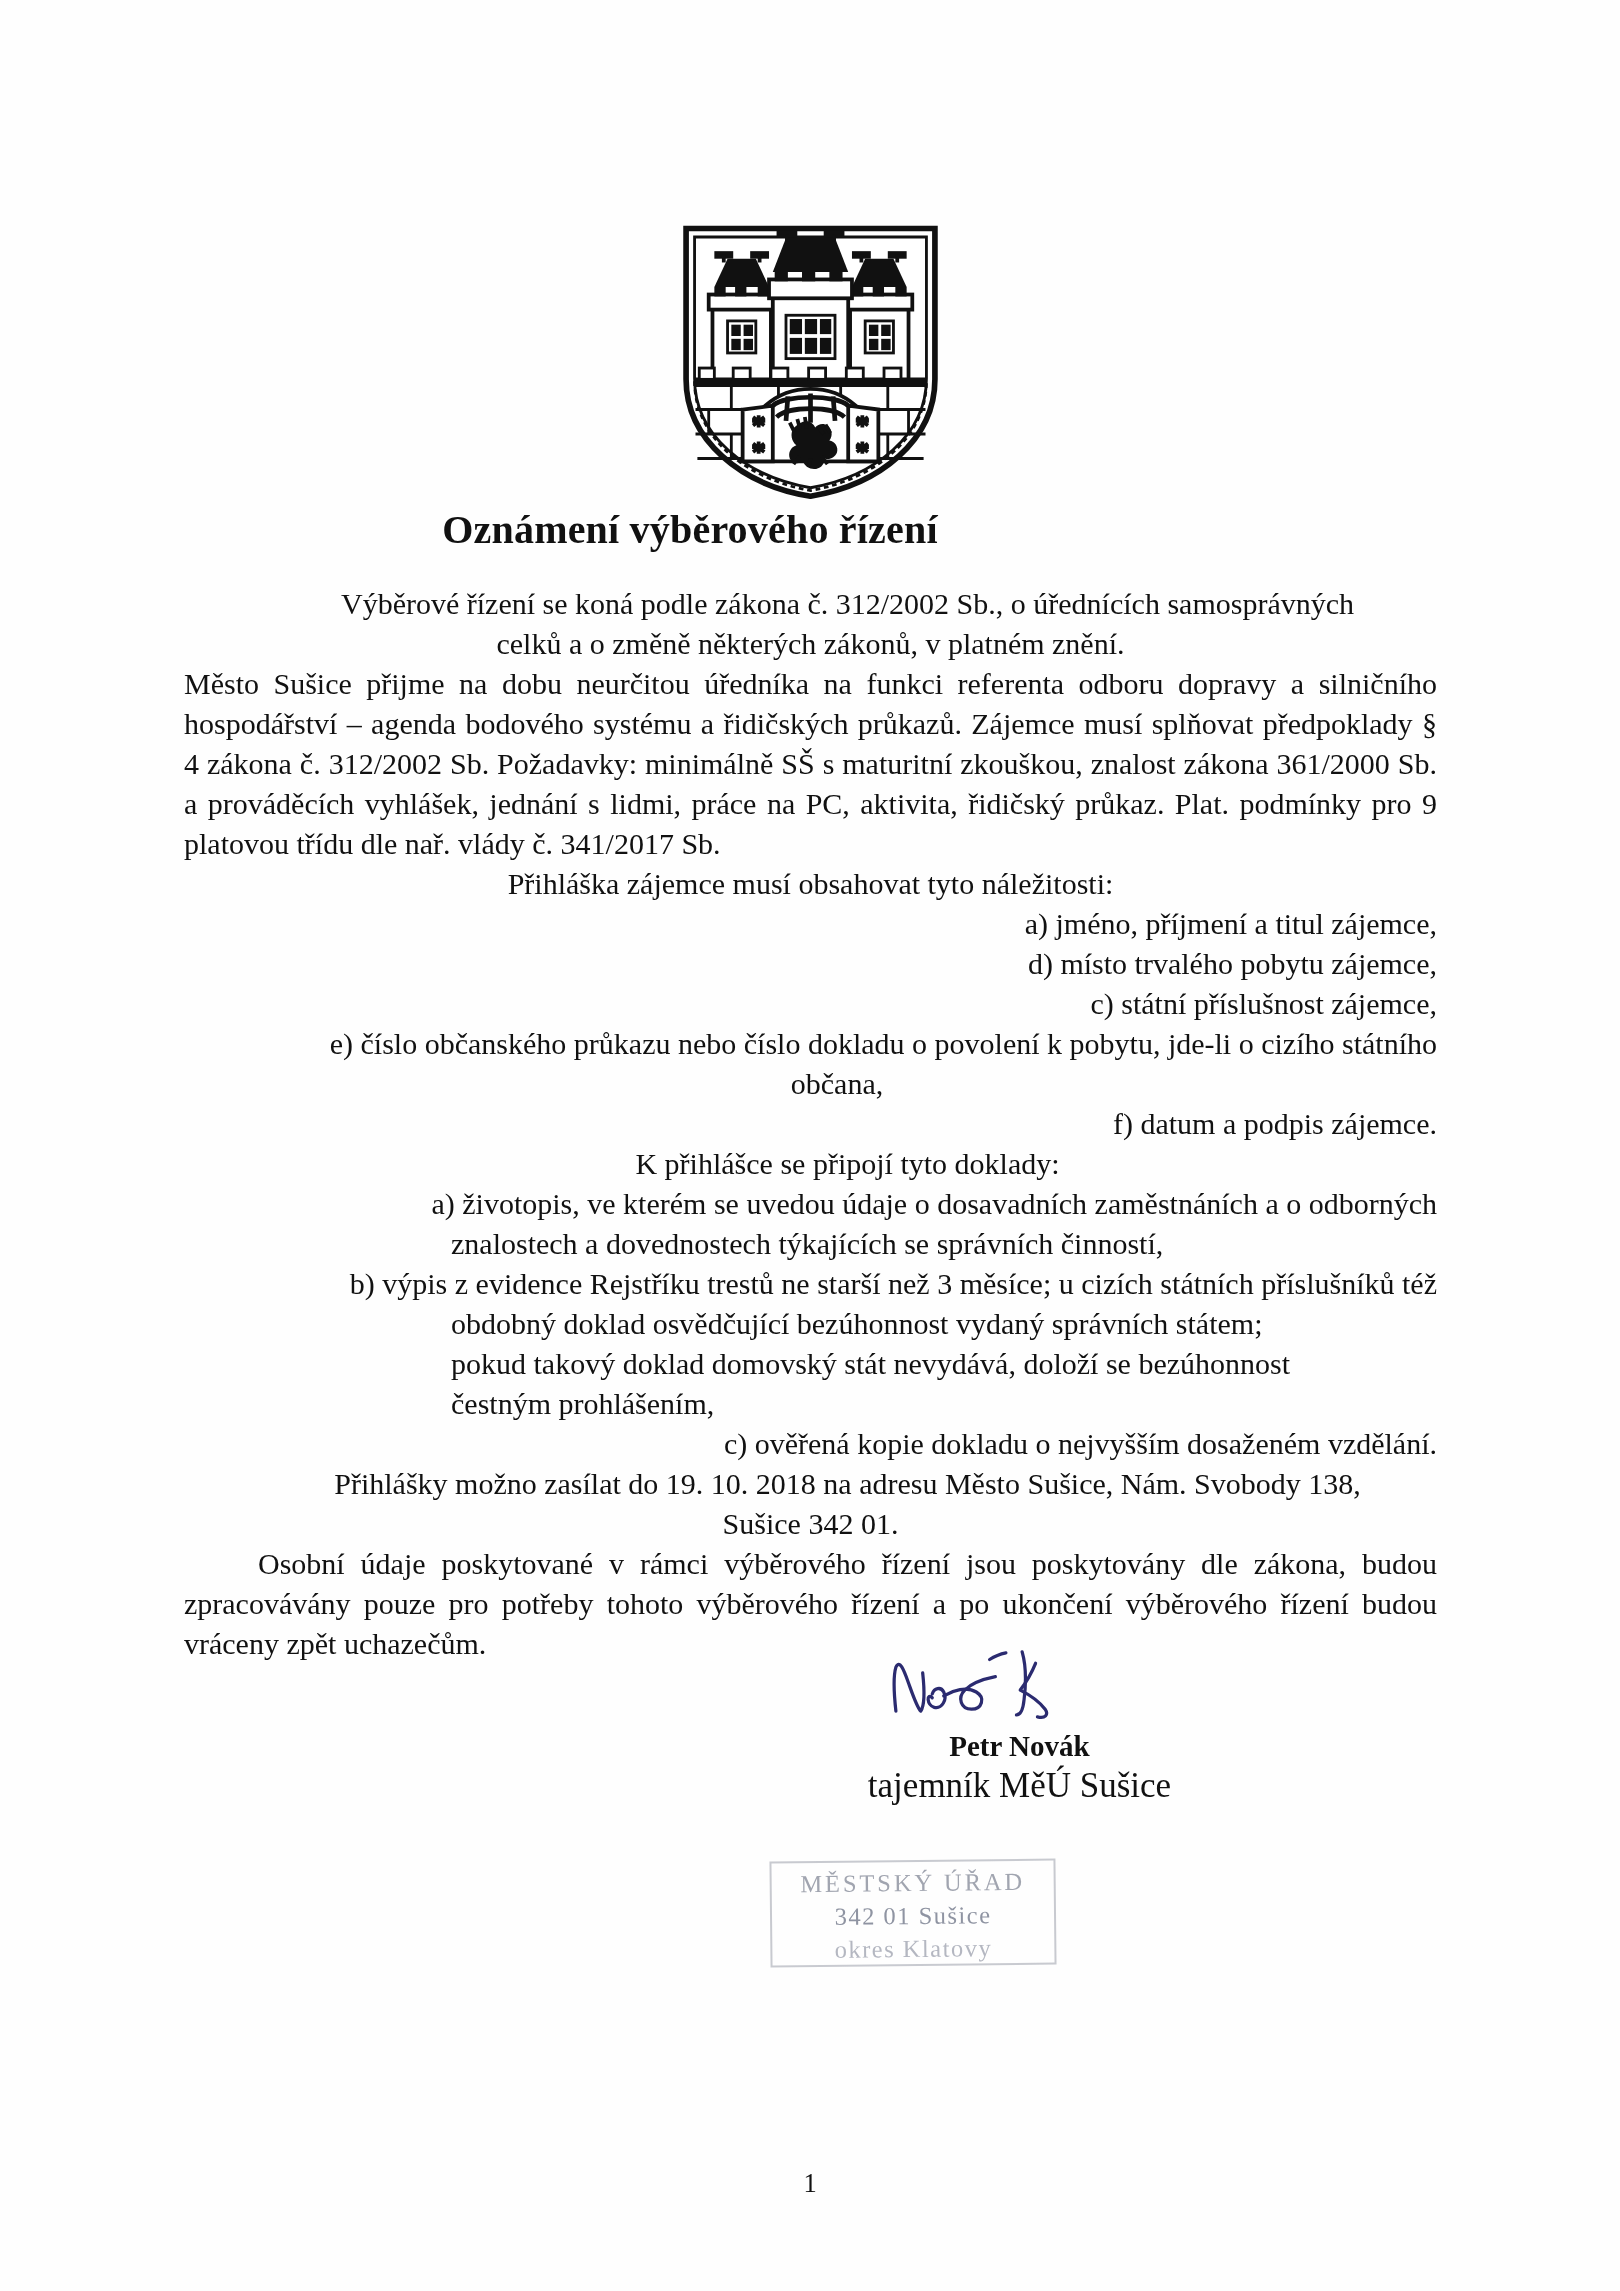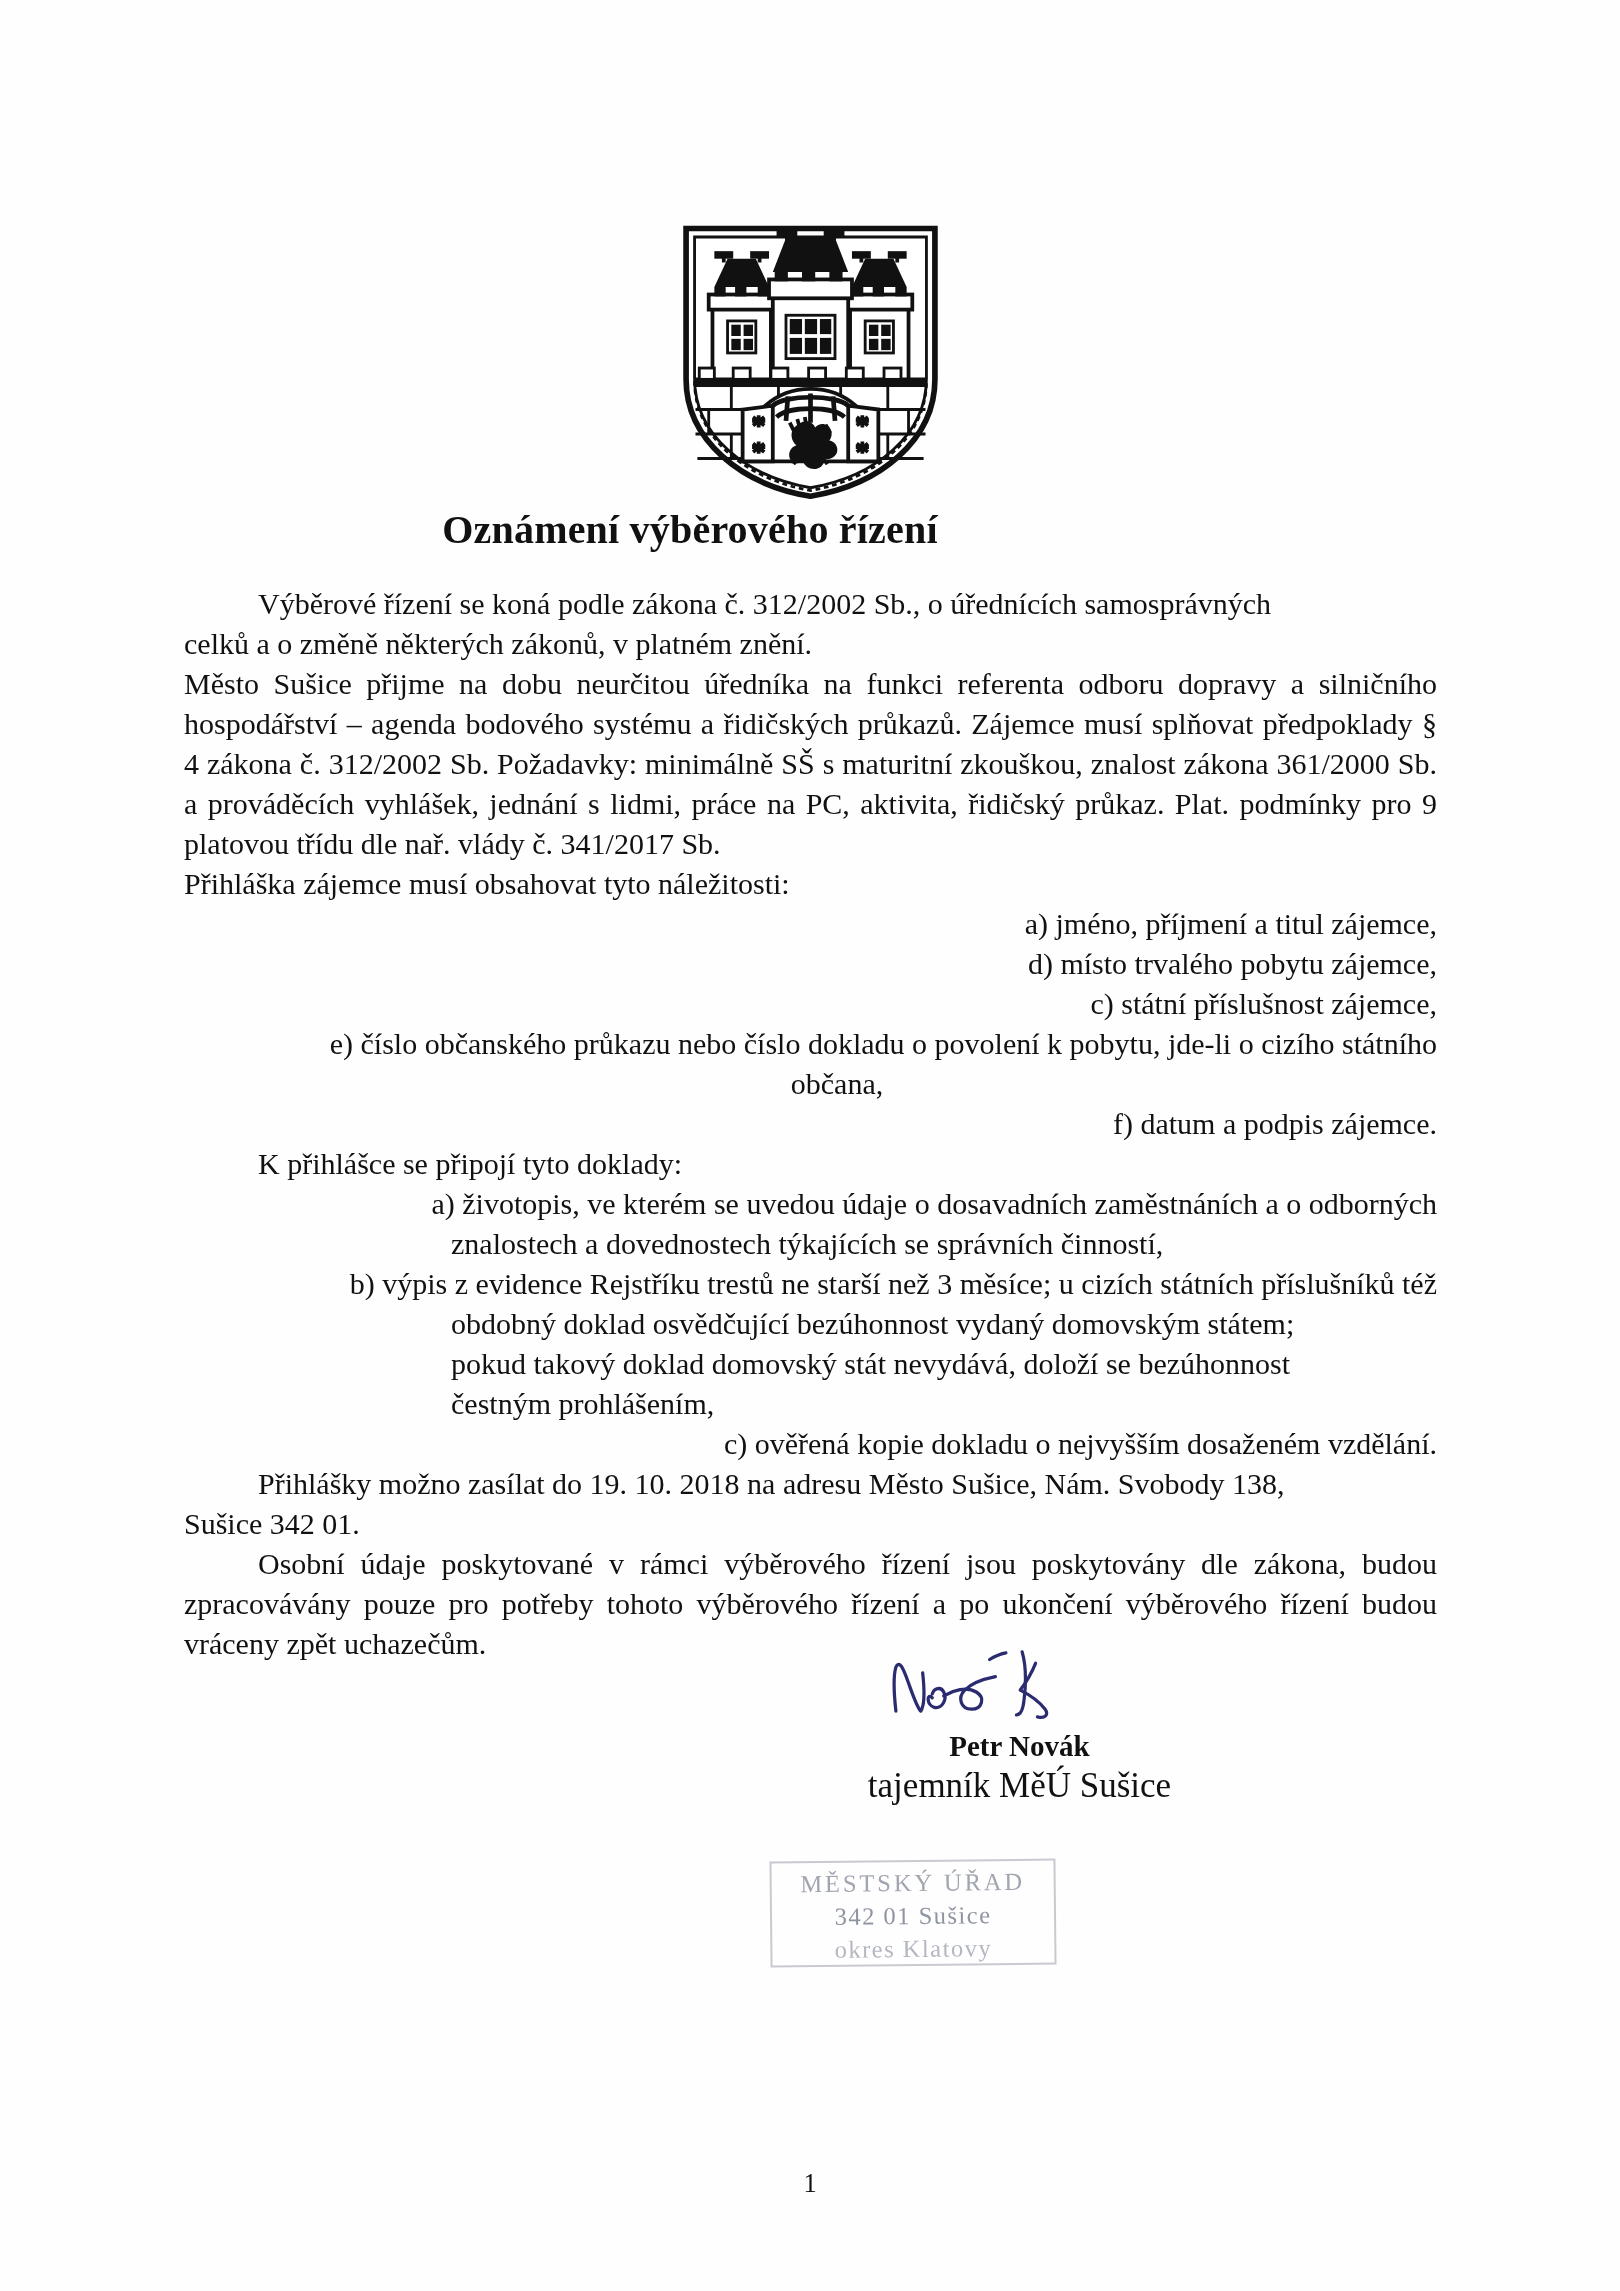--- a/index.html
+++ b/index.html
@@ -61,21 +61,21 @@
   p.para {
     margin: 0;
     text-align: justify;
     text-justify: inter-word;
   }
   p.para-indent {
     text-indent: 74px;
   }
   p.flow {
     margin: 0;
-    text-align: left;
+    text-align: center;
   }
   p.item {
     margin: 0;
     text-align: right;
   }
   p.item-sub {
     margin: 0;
     text-align: center;
     padding-left: 53px;
   }
@@ -295,21 +295,21 @@
     <p class="item">c) státní příslušnost zájemce,</p>
     <p class="item">e) číslo občanského průkazu nebo číslo dokladu o povolení k pobytu, jde-li o cizího státního</p>
     <p class="item-sub">občana,</p>
     <p class="item">f) datum a podpis zájemce.</p>
 
     <p class="flow" style="text-indent:74px;">K přihlášce se připojí tyto doklady:</p>
 
     <p class="item">a) životopis, ve kterém se uvedou údaje o dosavadních zaměstnáních a o odborných</p>
     <p class="item-deep">znalostech a dovednostech týkajících se správních činností,</p>
     <p class="item">b) výpis z evidence Rejstříku trestů ne starší než 3 měsíce; u cizích státních příslušníků též</p>
-    <p class="item-deep">obdobný doklad osvědčující bezúhonnost vydaný domovským státem;</p>
+    <p class="item-deep">obdobný doklad osvědčující bezúhonnost vydaný správních státem;</p>
     <p class="item-deep">pokud takový doklad domovský stát nevydává, doloží se bezúhonnost</p>
     <p class="item-deep">čestným prohlášením,</p>
     <p class="item">c) ověřená kopie dokladu o nejvyšším dosaženém vzdělání.</p>
 
     <p class="flow" style="text-indent:74px;">Přihlášky možno zasílat do 19. 10. 2018 na adresu Město Sušice, Nám. Svobody 138,</p>
     <p class="flow">Sušice 342 01.</p>
 
     <p class="para para-indent">Osobní údaje poskytované v rámci výběrového řízení jsou poskytovány dle zákona, budou zpracovávány pouze pro potřeby tohoto výběrového řízení a po ukončení výběrového řízení budou vráceny zpět uchazečům.</p>
   </div>
 

